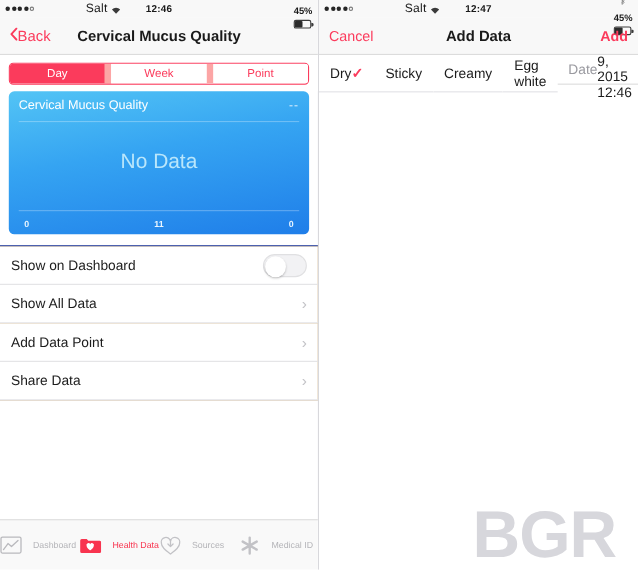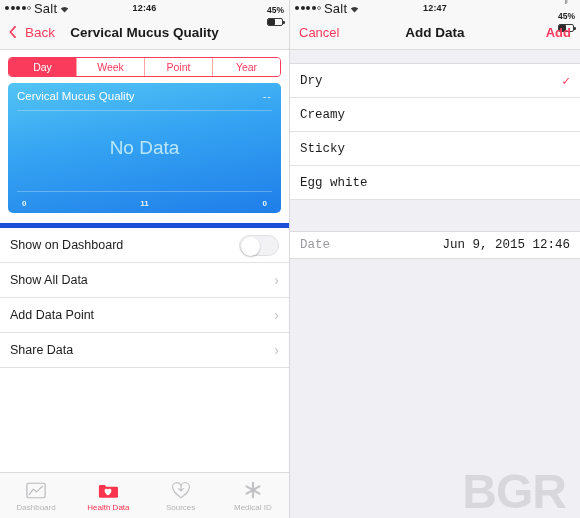--- a/index.html
+++ b/index.html
@@ -16,21 +16,21 @@
   
   .statusbar {
     height: 16px; display: flex; align-items: center;
     padding: 0 5px; font-size: 9px; color: #1a1a1a;
     background: #f8f8f8; position: relative;
   }
   .sb-left { display: flex; align-items: center; gap: 3px; flex: 1; }
   .dots { display: flex; align-items: center; gap: 1.5px; }
   .dot { width: 4px; height: 4px; border-radius: 50%; background: #262626; }
   .dot.hollow { background: transparent; border: 1px solid #7a7a7a; width: 4px; height: 4px; }
-  .carrier { font-size: 13px; letter-spacing: .2px; }
+  .carrier { font-size: 11px; letter-spacing: .2px; margin-left: 44px; }
   .wifi { display: inline-block; width: 9px; height: 7px; }
   .sb-center {
     position: absolute; left: 0; right: 0; text-align: center;
     font-size: 9px; font-weight: bold; letter-spacing: .2px; pointer-events: none;
   }
   .sb-right { display: flex; align-items: center; gap: 3px; margin-left: auto; z-index: 2; flex-direction: column; }
   .pct { font-size: 8.5px; font-weight: bold; }
   .batt { width: 16px; height: 8px; border: 1px solid #3a3a3a; border-radius: 2px; position: relative; }
   .batt::after { content:""; position:absolute; right:-3px; top:2px; width:2px; height:3px; background:#3a3a3a; border-radius:0 1px 1px 0; }
   .batt i { display:block; height:100%; background:#2b2b2b; border-radius:1px; }
@@ -38,33 +38,33 @@
   
   .navbar {
     height: 34px; background: #f8f8f8;
     display: flex; align-items: center; padding: 0 9px;
     position: relative; border-bottom: 1px solid #dcdcdc;
   }
   .nav-title {
     position: absolute; left: 0; right: 0; text-align: center;
     font-size: 13.5px; font-weight: bold; color: #1a1a1a; pointer-events: none;
   }
-  .back-btn { display: flex; align-items: center; gap: 9px; color: #fb3b5c; z-index: 2; cursor: pointer; }
+  .back-btn { display: flex; align-items: center; gap: 0; color: #fb3b5c; z-index: 2; cursor: pointer; }
   .back-label { font-size: 13.5px; }
   .nav-left-btn { font-size: 13px; color: #fb3b5c; z-index: 2; cursor: pointer; }
   .nav-right-btn { font-size: 13px; font-weight: bold; color: #fb3b5c; margin-left: auto; z-index: 2; cursor: pointer; }
 
   
   .seg-wrap { padding: 7px 8px 6px; background: #ffffff; }
   .segmented {
     display: flex; border: 1px solid #fb3b5c; border-radius: 4px; overflow: hidden; height: 20px;
   }
   .seg {
     flex: 1; display: flex; align-items: center; justify-content: center;
-    font-size: 10.5px; color: #fb3b5c; border-right: 1px solid #fca5a5;
+    font-size: 10.5px; color: #fb3b5c; border-right: 6px solid #fca5a5;
     background: #ffffff; cursor: pointer;
   }
   .seg:last-child { border-right: none; }
   .seg.active { background: #fb3b5c; color: #ffffff; }
 
   
   .chart-card {
     margin: 0 8px; height: 130px; border-radius: 5px;
     background: linear-gradient(170deg, #53c4f5 0%, #35a4f2 42%, #1f7ee9 100%);
     position: relative; overflow: hidden; color: #ffffff;
@@ -80,21 +80,21 @@
     display: flex; align-items: center; justify-content: center;
     font-size: 19px; color: #b9e6fb;
   }
   .cc-axis {
     position: absolute; bottom: 5px; left: 0; right: 0;
     display: flex; justify-content: space-between; padding: 0 14px;
     font-size: 8px; font-weight: bold; color: #eaf6ff;
   }
 
   
-  .list { background: #a16207; margin-top: 10px; border-top: 5px solid #1d4ed8; }
+  .list { background: #a16207; margin-top: 10px; border-top: 1px solid #1d4ed8; }
   .row {
     height: 35px; display: flex; align-items: center;
     padding: 0 10px; border-bottom: 1px solid #e2e2e5;
     background: #ffffff; cursor: pointer;
   }
   .row-label { font-size: 12.5px; color: #1c1c1c; flex: 1; }
   .chevron { color: #c3c3c7; font-size: 14px; line-height: 1; }
   .toggle {
     width: 40px; height: 21px; border-radius: 11px;
     background: #f2f2f4; border: 1px solid #e0e0e2; position: relative; cursor: pointer;
@@ -104,46 +104,46 @@
     border-radius: 50%; background: #ffffff;
     box-shadow: 0 1px 2px rgba(0,0,0,.25);
   }
 
   
   .tabbar {
     position: absolute; bottom: 0; left: 0; right: 0; height: 46px;
     background: #f9f9f9; border-top: 1px solid #dcdcdc;
     display: flex; align-items: center;
   }
-  .tab { flex: 1; display: flex; flex-direction: column; align-items: center; gap: 2px; cursor: pointer; }
+  .tab { flex: 1; display: flex; flex-direction: row; align-items: center; gap: 10px; cursor: pointer; }
   .tab-label { font-size: 8px; color: #b4b4b8; }
   .tab.active .tab-label { color: #f8344f; }
   .tab-icon { height: 21px; display: flex; align-items: center; justify-content: center; }
 
   
   .gap-block { height: 14px; background: #efeff4; border-bottom: 1px solid #dcdcdc; }
   .opt-row {
     height: 34px; display: flex; align-items: center; justify-content: space-between;
     padding: 0 10px; background: #ffffff; border-bottom: 1px solid #e2e2e5; cursor: pointer;
   }
   .opt-label { font-size: 12.5px; color: #1c1c1c; }
   .check { color: #fb3b5c; font-size: 13px; font-weight: bold; }
   .spacer-block { height: 32px; background: #efeff4; border-bottom: 1px solid #dcdcdc; }
   .date-row {
     height: 27px; display: flex; align-items: center; justify-content: space-between;
     padding: 0 10px; background: #ffffff; border-bottom: 1px solid #dcdcdc; cursor: pointer;
   }
   .date-label { font-size: 12.5px; color: #9a9aa0; }
   .date-value { font-size: 12.5px; color: #1c1c1c; }
   .bottom-fill { flex: 1; background: #efeff4; }
-  .right-body { display: flex; flex-direction: column; height: 468px; font-family: Liberation Mono, monospace; }
+  .right-body { display: flex; height: 468px; }
 
   .watermark {
-    position: absolute; right: 14px; bottom: 2px;
-    font-size: 48px; font-weight: bold; color: #d7d7dc;
+    position: absolute; right: 20px; bottom: 2px;
+    font-size: 60px; font-weight: bold; color: #d7d7dc;
     letter-spacing: -1px; line-height: 1; user-select: none;
   }
 </style>
 </head>
 <body>
 
 <div class="screens">
 
   <div class="screen screen-left">
 
@@ -187,21 +187,20 @@
         <span class="back-label">Back</span>
       </div>
       <div class="nav-title">Cervical Mucus Quality</div>
     </div>
 
     <div class="seg-wrap">
       <div class="segmented">
         <div class="seg active">Day</div>
         <div class="seg">Week</div>
         <div class="seg">Point</div>
-        <div class="seg">Year</div>
       </div>
     </div>
 
     <div class="chart-card">
       <div class="cc-head">
         <div class="cc-title">Cervical Mucus Quality</div>
         <div class="cc-value">--</div>
       </div>
       <div class="cc-line top"></div>
       <div class="cc-line bot"></div>
@@ -319,24 +318,24 @@
     </div>
 
     <div class="right-body">
       <div class="gap-block"></div>
 
       <div class="opt-row">
         <span class="opt-label">Dry</span>
         <span class="check">✓</span>
       </div>
       <div class="opt-row">
+        <span class="opt-label">Sticky</span>
+      </div>
+      <div class="opt-row">
         <span class="opt-label">Creamy</span>
-      </div>
-      <div class="opt-row">
-        <span class="opt-label">Sticky</span>
       </div>
       <div class="opt-row">
         <span class="opt-label">Egg white</span>
       </div>
 
       <div class="spacer-block"></div>
 
       <div class="date-row">
         <span class="date-label">Date</span>
         <span class="date-value">Jun 9, 2015  12:46</span>

